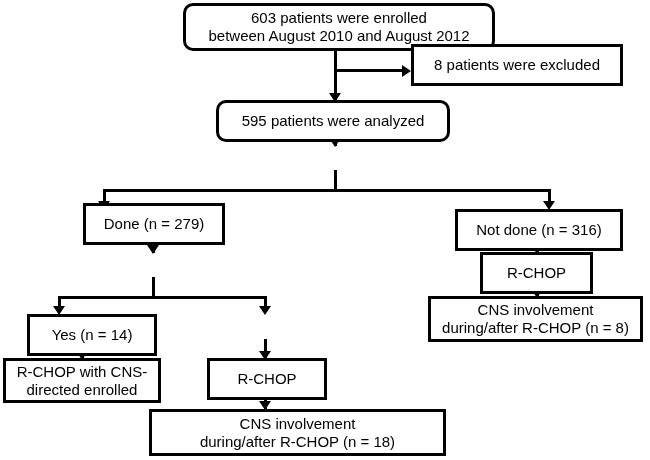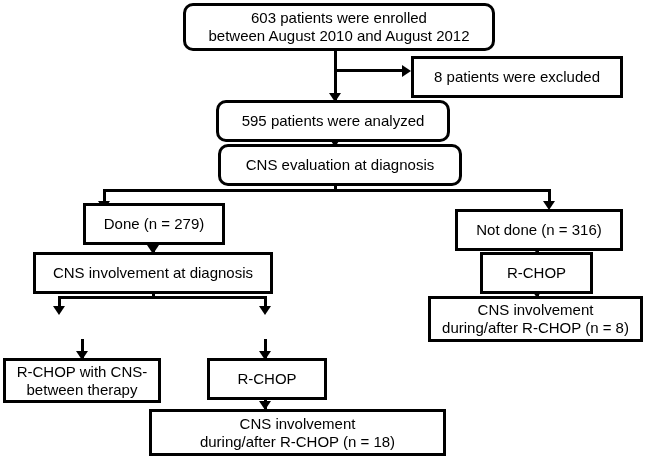--- a/index.html
+++ b/index.html
@@ -72,70 +72,69 @@
 
   <div class="node rounded thick" style="left:183px; top:3px; width:312px; height:48px; font-size:15px;">603 patients were enrolled
 between August 2010 and August 2012</div>
 
   <div class="vline" style="left:334px; top:51px; height:50px;"></div>
   <div class="arrowhead" style="left:329px; top:93px;"></div>
 
   <div class="hline" style="left:334px; top:69px; width:72px;"></div>
   <div class="arrowhead right" style="left:402px; top:65px;"></div>
 
-  <div class="node thick" style="left:411px; top:56px; width:212px; height:24px;">8 patients were excluded</div>
+  <div class="node thick" style="left:411px; top:44px; width:212px; height:24px;">8 patients were excluded</div>
 
   <div class="node rounded thick" style="left:216px; top:100px; width:234px; height:26px;">595 patients were analyzed</div>
 
   <div class="vline" style="left:334px; top:126px; height:20px;"></div>
   <div class="arrowhead" style="left:329px; top:138px;"></div>
 
-  <div class="node rounded thick" style="left:218px; top:144px; width:244px; height:26px;">CNS evaluation at diagnosis</div>
 
   <div class="vline" style="left:334px; top:170px; height:22px;"></div>
   <div class="hline" style="left:103px; top:189px; width:448px;"></div>
   <div class="vline" style="left:103px; top:189px; height:16px;"></div>
   <div class="arrowhead" style="left:98px; top:201px;"></div>
   <div class="vline" style="left:548px; top:189px; height:16px;"></div>
   <div class="arrowhead" style="left:543px; top:201px;"></div>
 
   <div class="node thick" style="left:83px; top:203px; width:142px; height:24px;">Done (n = 279)</div>
 
   <div class="node thick" style="left:455px; top:209px; width:168px; height:24px;">Not done (n = 316)</div>
 
   <div class="vline" style="left:152px; top:233px; height:20px;"></div>
   <div class="arrowhead" style="left:147px; top:245px;"></div>
 
-  <div class="node thick" style="left:33px; top:252px; width:240px; height:25px;">CNS involvement at diagnosis</div>
 
   <div class="vline" style="left:536px; top:233px; height:20px;"></div>
   <div class="arrowhead" style="left:531px; top:245px;"></div>
 
   <div class="node thick" style="left:480px; top:252px; width:113px; height:25px;">R-CHOP</div>
 
   <div class="vline" style="left:536px; top:277px; height:20px;"></div>
   <div class="arrowhead" style="left:531px; top:289px;"></div>
 
   <div class="node thick" style="left:428px; top:296px; width:215px; height:46px;">CNS involvement
 during/after R-CHOP (n = 8)</div>
 
   <div class="vline" style="left:152px; top:277px; height:22px;"></div>
   <div class="hline" style="left:58px; top:296px; width:209px;"></div>
   <div class="vline" style="left:58px; top:296px; height:14px;"></div>
   <div class="arrowhead" style="left:53px; top:306px;"></div>
   <div class="vline" style="left:264px; top:296px; height:14px;"></div>
   <div class="arrowhead" style="left:259px; top:306px;"></div>
 
+  <div class="node thick" style="left:27px; top:314px; width:130px; height:25px;">Yes (n = 14)</div>
 
 
   <div class="vline" style="left:81px; top:339px; height:20px;"></div>
   <div class="arrowhead" style="left:76px; top:351px;"></div>
 
   <div class="node thick" style="left:3px; top:358px; width:158px; height:45px;">R-CHOP with CNS-
-between therapy</div>
+directed enrolled</div>
 
   <div class="vline" style="left:264px; top:339px; height:20px;"></div>
   <div class="arrowhead" style="left:259px; top:351px;"></div>
 
   <div class="node thick" style="left:207px; top:358px; width:120px; height:25px;">R-CHOP</div>
 
   <div class="vline" style="left:264px; top:383px; height:26px;"></div>
   <div class="arrowhead" style="left:259px; top:401px;"></div>
 
   <div class="node thick" style="left:149px; top:409px; width:297px; height:47px;">CNS involvement

